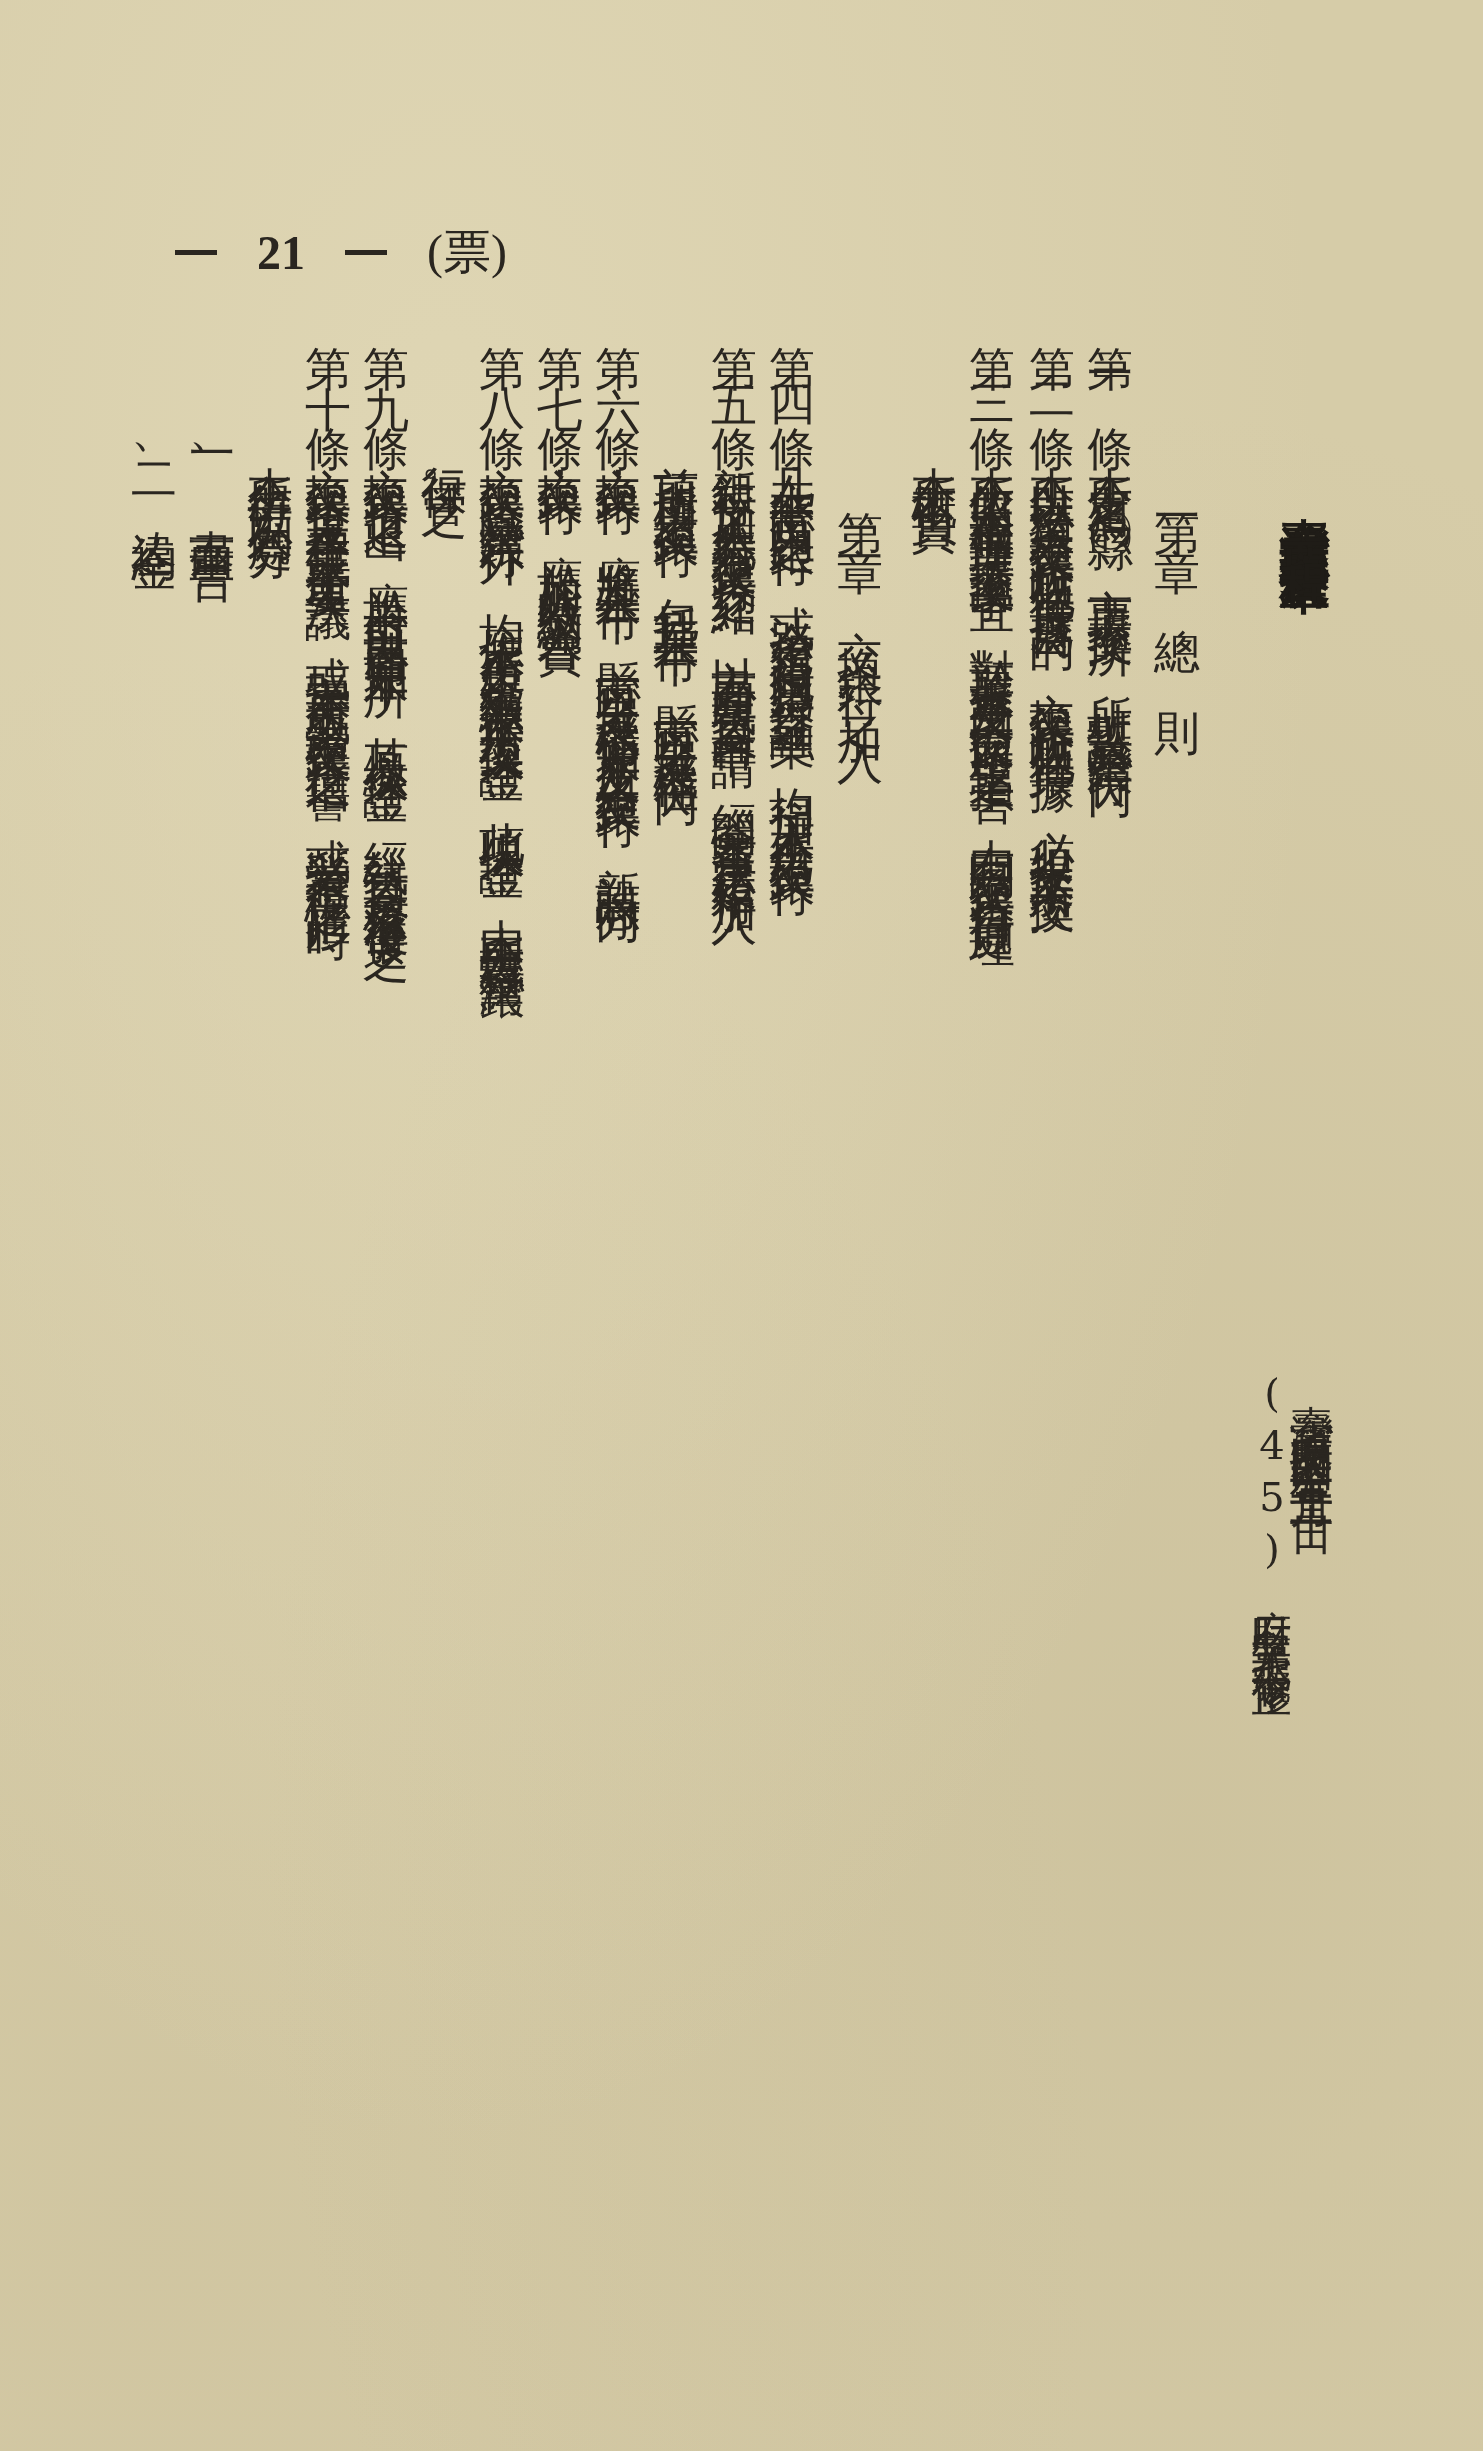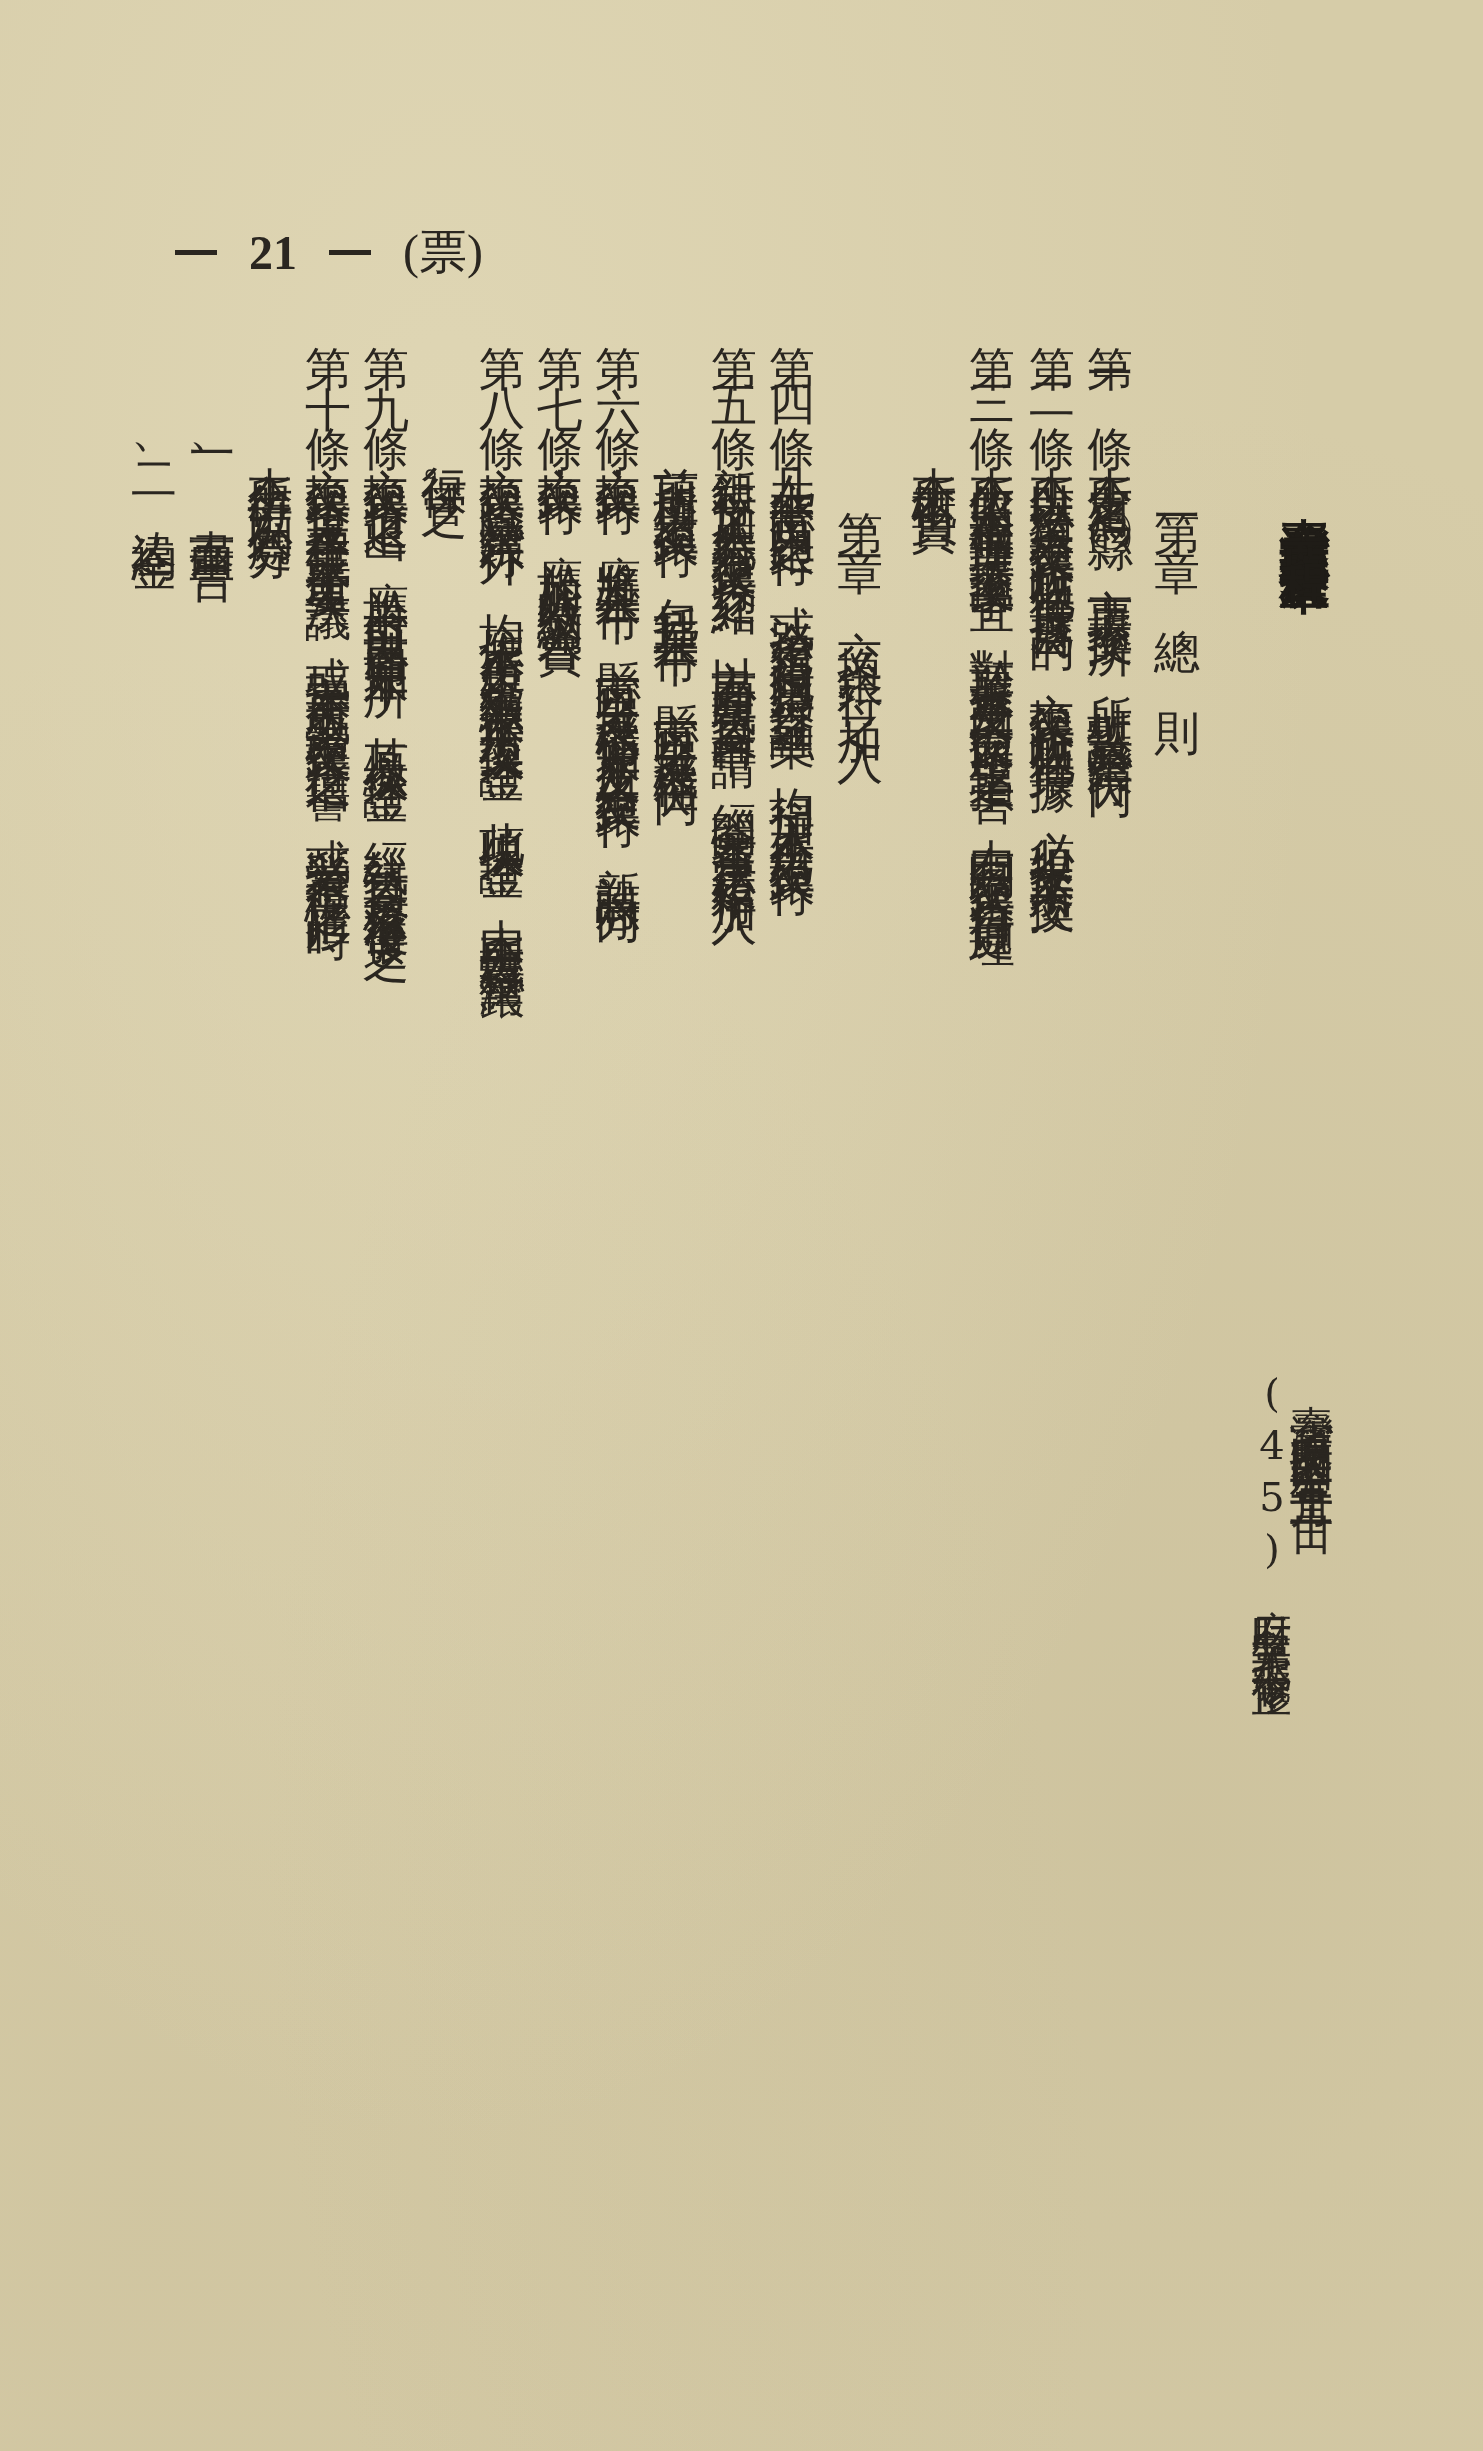--- a/index.html
+++ b/index.html
@@ -20,21 +20,21 @@
       white-space: nowrap;
       font-size: 46px;
       line-height: 1;
       letter-spacing: 8.5px;
     }
     .title { font-family: "DejaVu Sans", "Liberation Sans", sans-serif; font-weight: bold; font-size: 50px; letter-spacing: 4px; color: #1f1c17; }
     .chapter { letter-spacing: 18px; }
     .art-label { position: absolute; writing-mode: vertical-rl; text-orientation: upright; font-size: 46px; letter-spacing: 40px; line-height: 1; }
     .note { font-size: 44px; letter-spacing: 7px; }
     .note-small { font-size: 40px; letter-spacing: 6px; }
-    .page-header { position: absolute; top: 220px; left: 175px; font-family: "Liberation Serif", "DejaVu Serif", serif; font-size: 48px; font-weight: bold; color: #2a2620; display: flex; gap: 32px; align-items: center; }
+    .page-header { position: absolute; top: 220px; left: 175px; font-family: "Liberation Serif", "DejaVu Serif", serif; font-size: 48px; font-weight: bold; color: #2a2620; display: flex; gap: 40px; align-items: center; }
     .page-header .dash { display: inline-block; width: 42px; height: 5px; background: #2a2620; }
     .page-header .section { font-weight: normal; }
   </style>
 </head>
 <body>
 
 <div class="page-header">
   <span class="dash"></span>
   <span>21</span>
   <span class="dash"></span>

